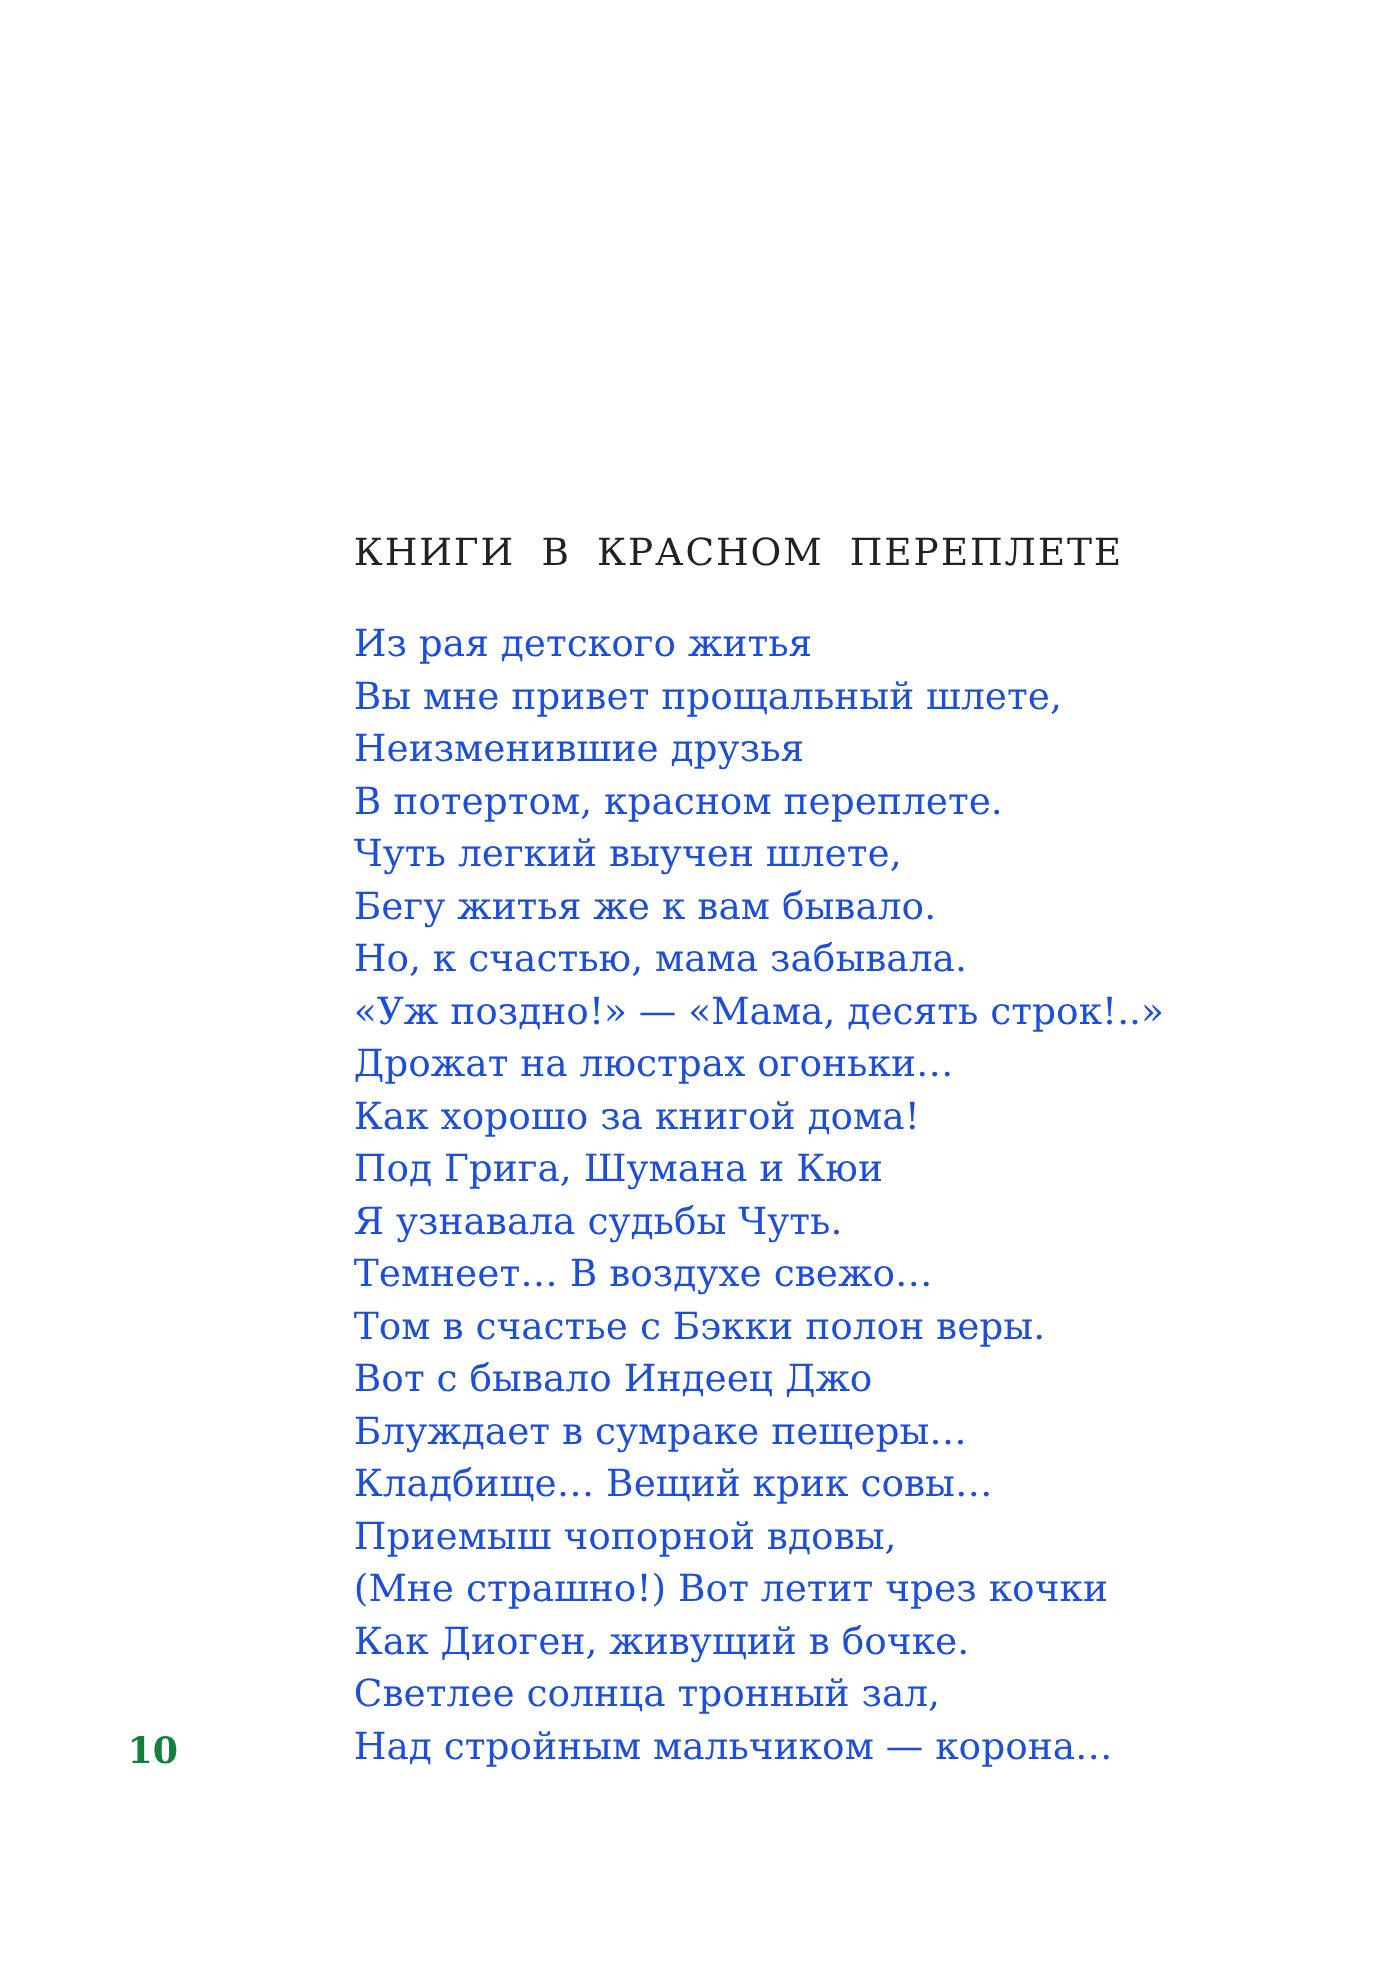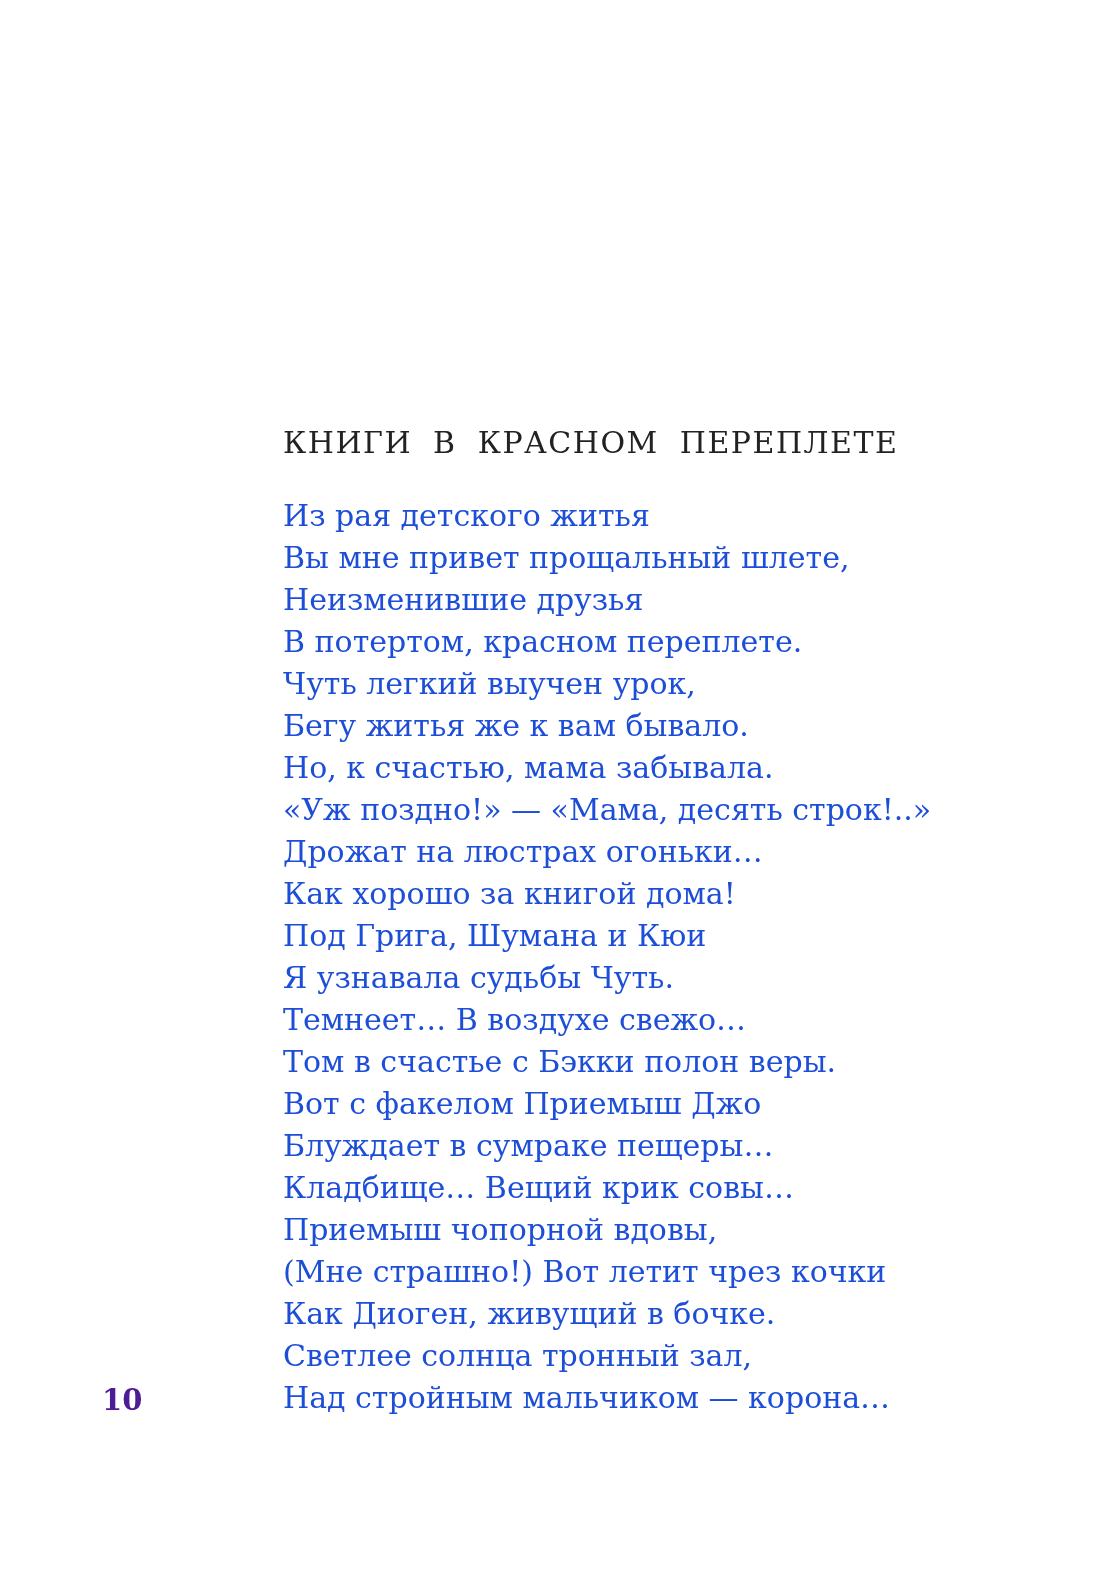--- a/index.html
+++ b/index.html
@@ -43,46 +43,46 @@
   .poem .poem-line {
     height: 42px;
   }
   .page-number {
     position: absolute;
     left: 102px;
     top: 1379px;
     font-size: 29px;
     line-height: 42px;
     font-weight: 700;
-    color: #4c1d95;
+    color: #15803d;
   }
 </style>
 </head>
 <body>
 
 <div class="page">
 
   <div class="poem-title">КНИГИ В КРАСНОМ ПЕРЕПЛЕТЕ</div>
 
   <div class="poem">
       <div class="poem-line">Из рая детского житья</div>
       <div class="poem-line">Вы мне привет прощальный шлете,</div>
       <div class="poem-line">Неизменившие друзья</div>
       <div class="poem-line">В потертом, красном переплете.</div>
-      <div class="poem-line">Чуть легкий выучен урок,</div>
+      <div class="poem-line">Чуть легкий выучен шлете,</div>
       <div class="poem-line">Бегу житья же к вам бывало.</div>
       <div class="poem-line">Но, к счастью, мама забывала.</div>
       <div class="poem-line">«Уж поздно!» — «Мама, десять строк!..»</div>
       <div class="poem-line">Дрожат на люстрах огоньки…</div>
       <div class="poem-line">Как хорошо за книгой дома!</div>
       <div class="poem-line">Под Грига, Шумана и Кюи</div>
       <div class="poem-line">Я узнавала судьбы Чуть.</div>
       <div class="poem-line">Темнеет… В воздухе свежо…</div>
       <div class="poem-line">Том в счастье с Бэкки полон веры.</div>
-      <div class="poem-line">Вот с факелом Приемыш Джо</div>
+      <div class="poem-line">Вот с бывало Индеец Джо</div>
       <div class="poem-line">Блуждает в сумраке пещеры…</div>
       <div class="poem-line">Кладбище… Вещий крик совы…</div>
       <div class="poem-line">Приемыш чопорной вдовы,</div>
       <div class="poem-line">(Мне страшно!) Вот летит чрез кочки</div>
       <div class="poem-line">Как Диоген, живущий в бочке.</div>
       <div class="poem-line">Светлее солнца тронный зал,</div>
       <div class="poem-line">Над стройным мальчиком — корона…</div>
     </div>
 
   <div class="page-number">10</div>

